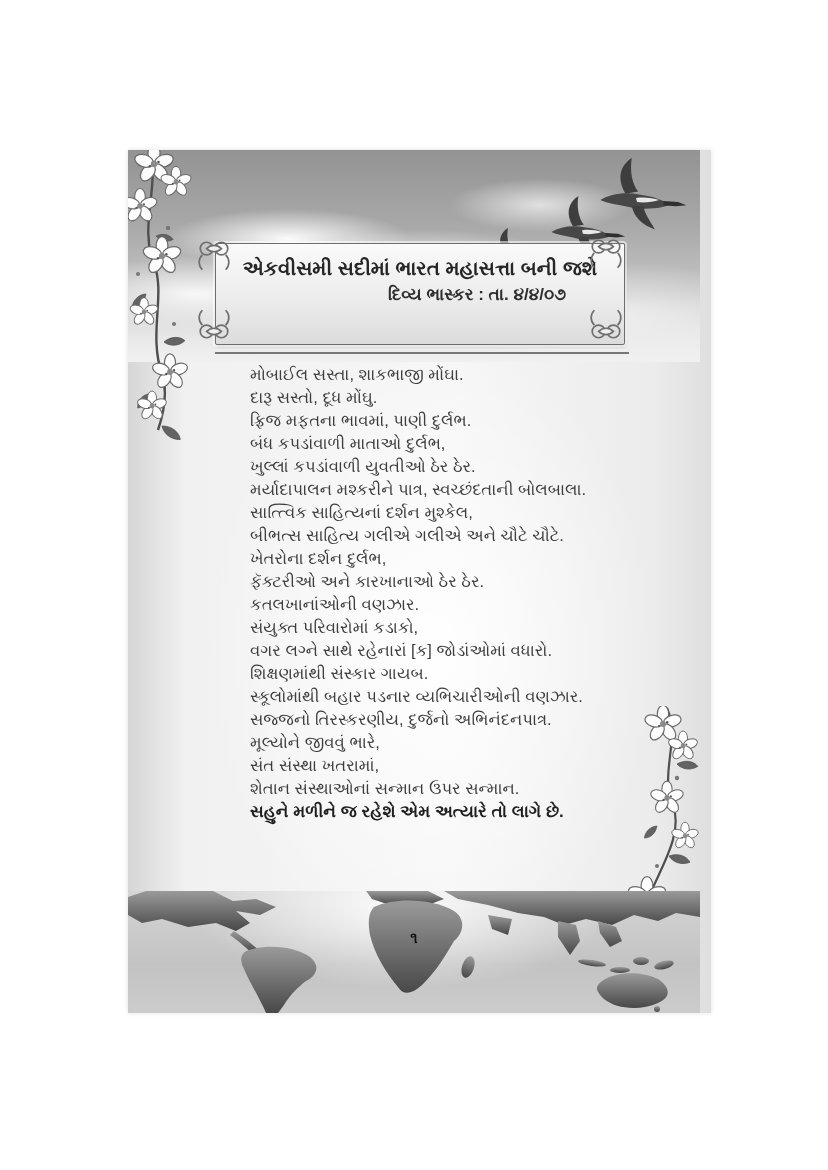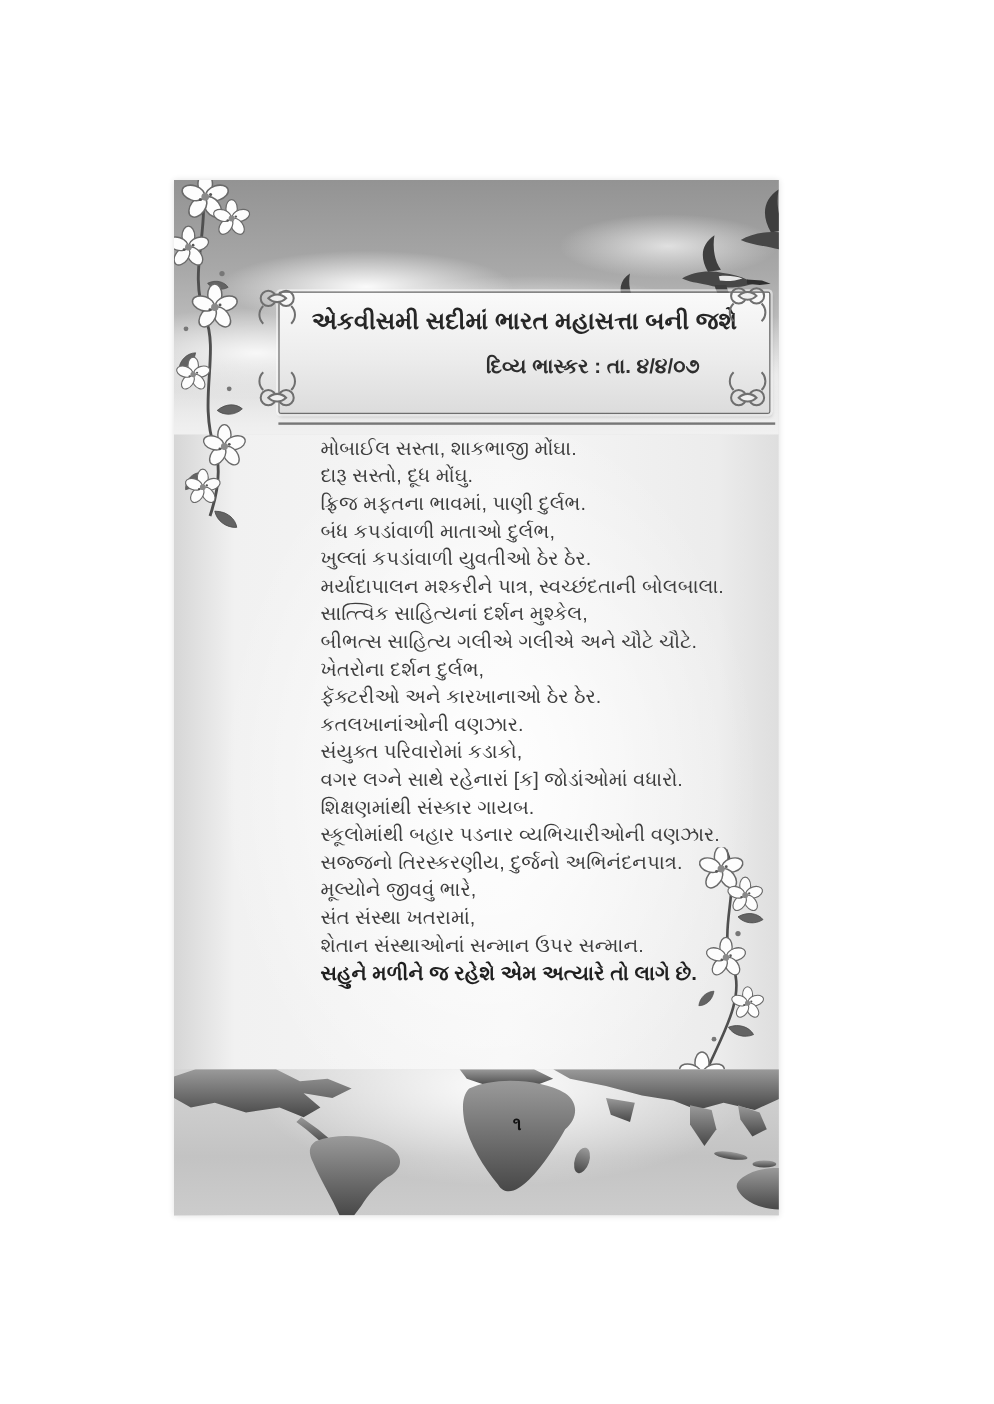--- a/index.html
+++ b/index.html
@@ -1,21 +1,21 @@
 <!DOCTYPE html>
 <html><head>
 <meta charset="utf-8">
 <style>
   html,body{margin:0;padding:0;}
   body{
     width:828px;height:1170px;background:#ffffff;position:relative;overflow:hidden;
     font-family:"Liberation Sans", sans-serif;
   }
   .page{
-    position:absolute;left:145px;top:150px;width:504px;height:863px;
+    position:absolute;left:128px;top:150px;width:583px;height:863px;
     background:
       radial-gradient(ellipse 300px 420px at 52% 58%, rgba(255,255,255,.95), rgba(255,255,255,0) 75%),
       linear-gradient(90deg,#d6d6d6 0%,#f1f1f1 10%,#f6f6f6 55%,#ececec 90%,#dedede 100%);
     box-shadow:0 0 5px rgba(0,0,0,.12);
     overflow:hidden;
   }
   
   .sky{
     position:absolute;left:0;top:0;width:572px;height:212px;
     background-image:
@@ -53,21 +53,21 @@
   .title-line{
     text-align:center;font-weight:bold;color:#262626;font-size:20px;
     margin-top:13px;white-space:nowrap;
   }
   .speaker-line{
     text-align:right;font-weight:bold;font-style:italic;color:#2e2e2e;font-size:17px;
     margin-top:6px;padding-right:28px;white-space:nowrap;
   }
   .source-line{
     text-align:right;font-weight:bold;color:#2e2e2e;font-size:17px;
-    margin-top:16px;padding-right:58px;white-space:nowrap;
+    margin-top:5px;padding-right:58px;white-space:nowrap;
   }
   
   .poem{position:absolute;left:122px;top:213px;width:440px;z-index:3;}
   .poem-line{
     height:23px;line-height:23px;font-size:16.5px;color:#3d3d3d;white-space:nowrap;
   }
   .poem-line.bold{font-weight:bold;color:#1f1f1f;font-size:17px;}
   
   .map-band{
     position:absolute;left:0;bottom:0;width:572px;height:122px;

